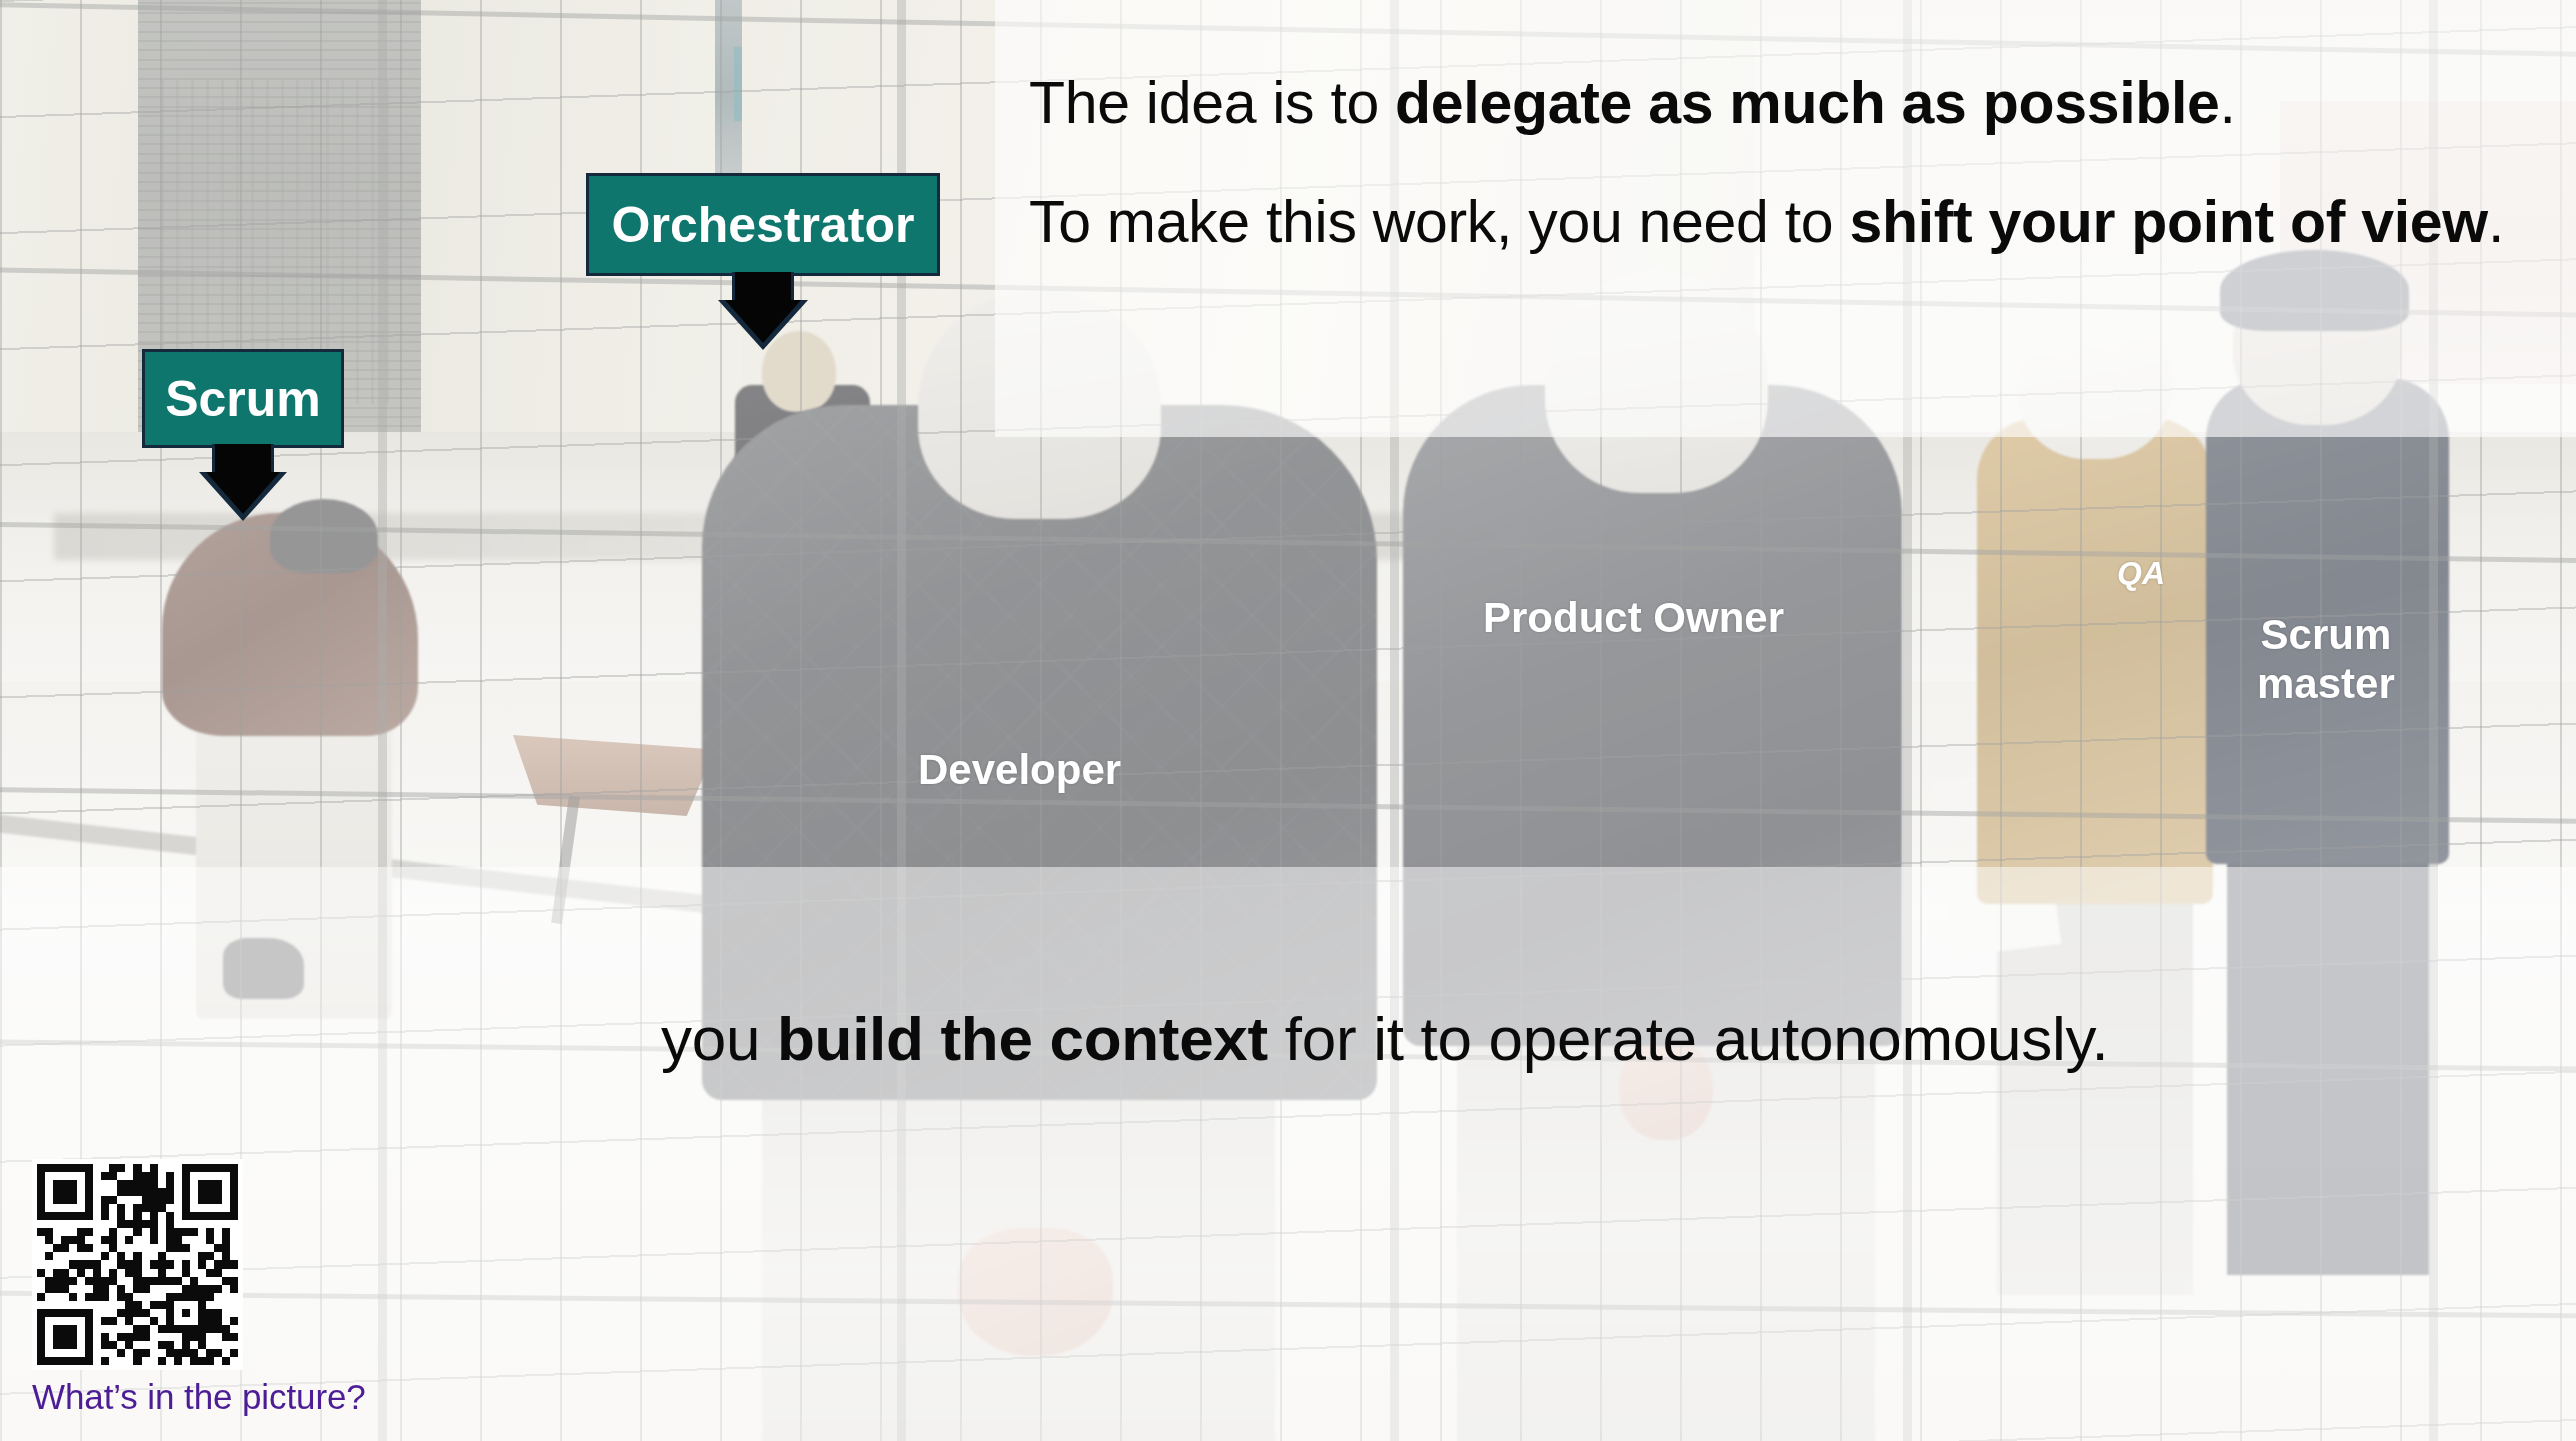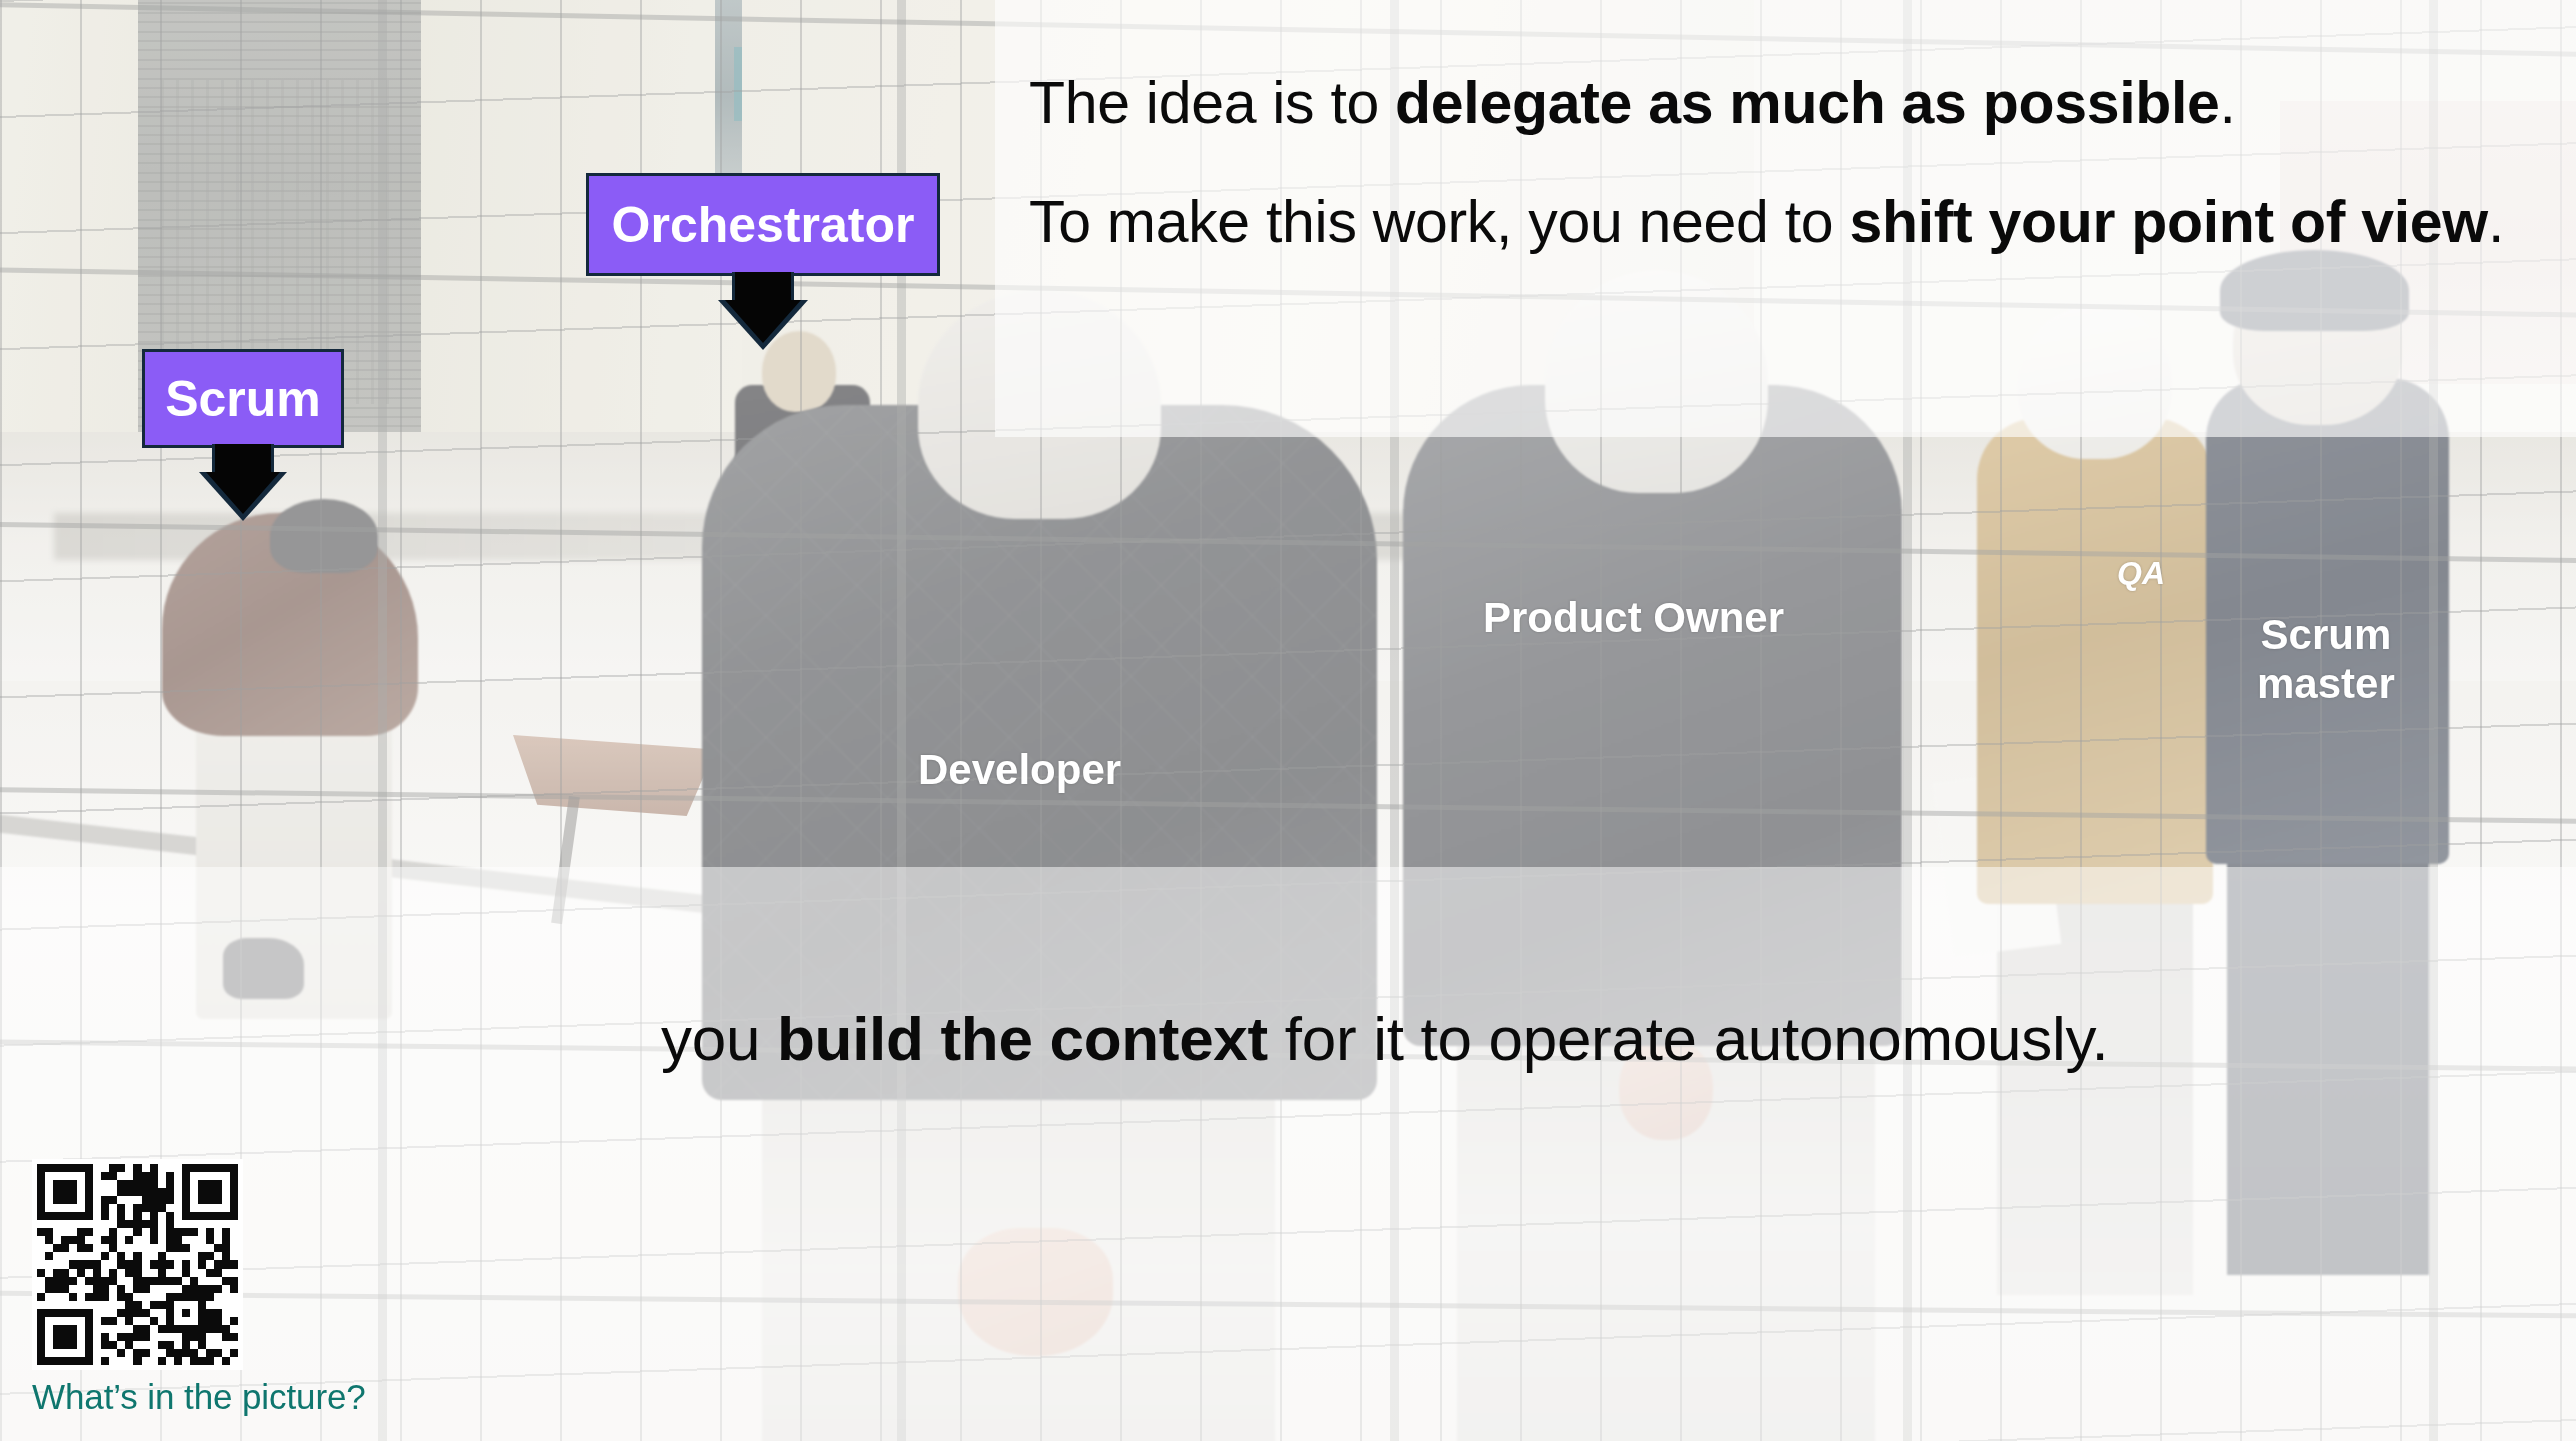--- a/index.html
+++ b/index.html
@@ -269,21 +269,21 @@
     position:absolute;left:661px;top:945px;width:1754px;
     font-size:62px;line-height:1.16;color:#0a0a0a;font-weight:400;
     letter-spacing:-0.3px;
   }
   .txt-bottom .para2{margin-top:58px;}
   .txt-bottom b{font-weight:700;}
 
   
   .callout{position:absolute;}
   .callout .box{
-    background:#8b5cf6;
+    background:#0f766e;
     border:3.4px solid #14293c;
     color:#fff;font-weight:700;
     display:flex;align-items:center;justify-content:center;
     box-sizing:border-box;
   }
   .callout .stem{
     position:absolute;left:50%;transform:translateX(-50%);
     background:#050505;border-left:3.4px solid #14293c;border-right:3.4px solid #14293c;
     box-sizing:border-box;
   }
@@ -326,21 +326,21 @@
   #qr-code{
     width:211px;height:211px;background:#fff;padding:5.4px;
     box-sizing:border-box;
     display:grid;
     grid-template-columns:repeat(25,1fr);
     grid-template-rows:repeat(25,1fr);
   }
   #qr-code i{display:block;background:#fff;}
   #qr-code i.on{background:#0b0b0b;}
   #qr-caption{
-    margin-top:6.7px;font-size:35px;color:#0f766e;font-weight:400;
+    margin-top:6.7px;font-size:35px;color:#4c1d95;font-weight:400;
     letter-spacing:-0.1px;
   }
 </style>
 </head>
 <body>
 
 <div id="slide">
 
   <div class="photo">
     <div class="bg-base"></div>

